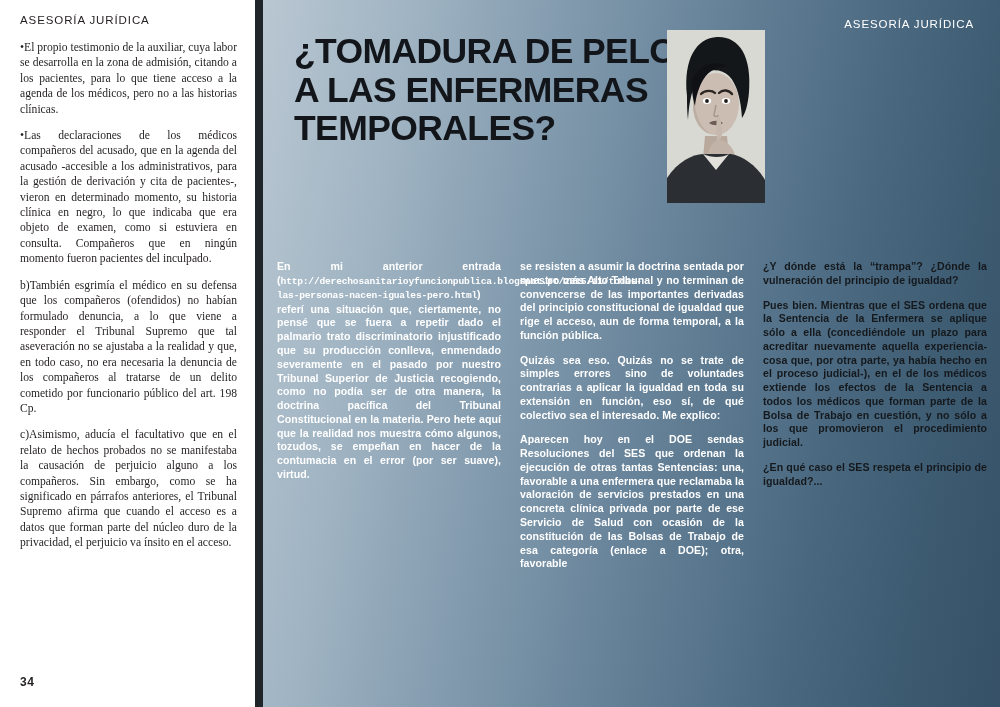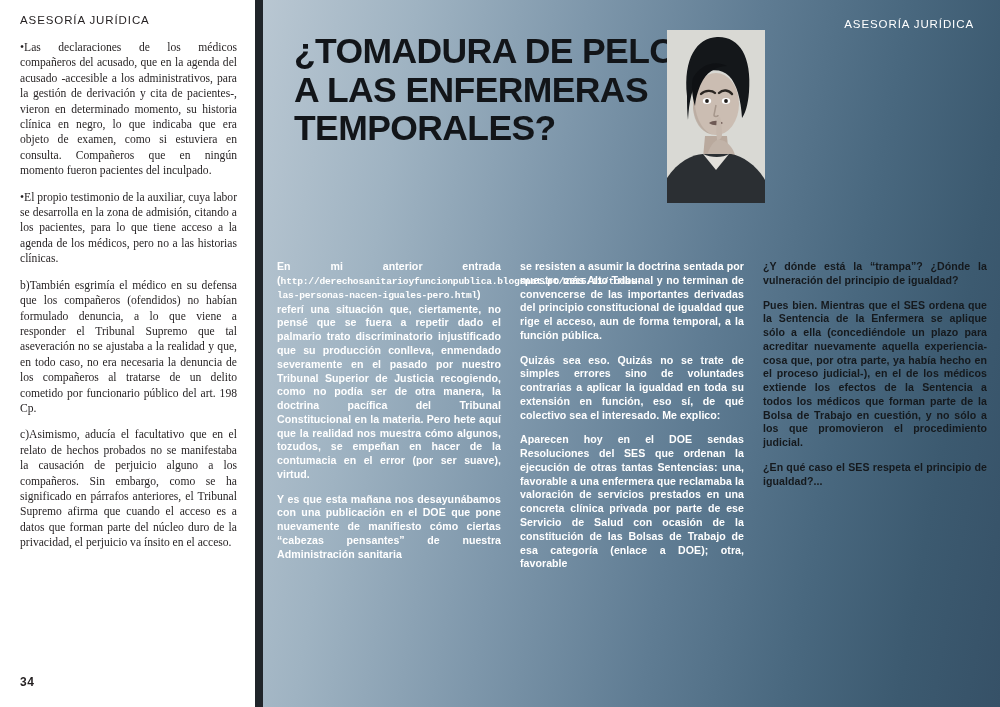--- a/index.html
+++ b/index.html
@@ -123,22 +123,22 @@
   }
 </style>
 </head>
 <body>
 
 <div class="page">
 
   <div class="left-col">
     <div class="left-header">ASESORÍA JURÍDICA</div>
     <div class="left-body">
+      <p>•El propio testimonio de la auxiliar, cuya labor se desarrolla en la zona de admisión, citando a los pacientes, para lo que tiene acceso a la agenda de los médicos, pero no a las historias clínicas.</p>
       <p>•Las declaraciones de los médicos compañeros del acusado, que en la agenda del acusado -accesible a los administrativos, para la gestión de derivación y cita de pacientes-, vieron en determinado momento, su historia clínica en negro, lo que indicaba que era objeto de examen, como si estuviera en consulta. Compañeros que en ningún momento fueron pacientes del inculpado.</p>
-      <p>•El propio testimonio de la auxiliar, cuya labor se desarrolla en la zona de admisión, citando a los pacientes, para lo que tiene acceso a la agenda de los médicos, pero no a las historias clínicas.</p>
       <p>b)También esgrimía el médico en su defensa que los compañeros (ofendidos) no habían formulado denuncia, a lo que viene a responder el Tribunal Supremo que tal aseveración no se ajustaba a la realidad y que, en todo caso, no era necesaria la denuncia de los compañeros al tratarse de un delito cometido por funcionario público del art. 198 Cp.</p>
       <p>c)Asimismo, aducía el facultativo que en el relato de hechos probados no se manifestaba la causación de perjuicio alguno a los compañeros. Sin embargo, como se ha significado en párrafos anteriores, el Tribunal Supremo afirma que cuando el acceso es a datos que forman parte del núcleo duro de la privacidad, el perjuicio va ínsito en el acceso.</p>
     </div>
     <div class="page-number">34</div>
   </div>
 
   <div class="divider"></div>
 
   <div class="main">
 
@@ -178,21 +178,20 @@
         <path d="M36 124 L49 140 L62 124 C56 128 44 128 36 124 Z" fill="#e3e1dc"></path>
 
         <path d="M26 48 C34 34 48 30 60 36 C52 36 42 40 36 50 C32 57 29 66 28 76 C25 66 24 56 26 48 Z" fill="#0f1114"></path>
       </svg>
     </div>
 
     <div class="columns">
 
       <div class="col">
         <p>En mi anterior entrada (<span class="mono-url">http://derechosanitarioyfuncionpublica.blogspot.pt/2015/11/todas-las-personas-nacen-iguales-pero.html</span>) referí una situación que, ciertamente, no pensé que se fuera a repetir dado el palmario trato discriminatorio injustificado que su producción conlleva, enmendado severamente en el pasado por nuestro Tribunal Superior de Justicia recogiendo, como no podía ser de otra manera, la doctrina pacífica del Tribunal Constitucional en la materia. Pero hete aquí que la realidad nos muestra cómo algunos, tozudos, se empeñan en hacer de la contumacia en el error (por ser suave), virtud.</p>
-        <p>Y es que esta mañana nos desayunábamos con una publicación en el DOE que pone nuevamente de manifiesto cómo ciertas “cabezas pensantes” de nuestra Administración sanitaria</p>
       </div>
 
       <div class="col">
         <p>se resisten a asumir la doctrina sentada por nuestro más Alto Tribunal y no terminan de convencerse de las importantes derivadas del principio constitucional de igualdad que rige el acceso, aun de forma temporal, a la función pública.</p>
         <p>Quizás sea eso. Quizás no se trate de simples errores sino de voluntades contrarias a aplicar la igualdad en toda su extensión en función, eso sí, de qué colectivo sea el interesado. Me explico:</p>
         <p>Aparecen hoy en el DOE sendas Resoluciones del SES que ordenan la ejecución de otras tantas Sentencias: una, favorable a una enfermera que reclamaba la valoración de servicios prestados en una concreta clínica privada por parte de ese Servicio de Salud con ocasión de la constitución de las Bolsas de Trabajo de esa categoría (enlace a DOE); otra, favorable</p>
       </div>
 
       <div class="col dark">
         <p>¿Y dónde está la “trampa”? ¿Dónde la vulneración del principio de igualdad?</p>

